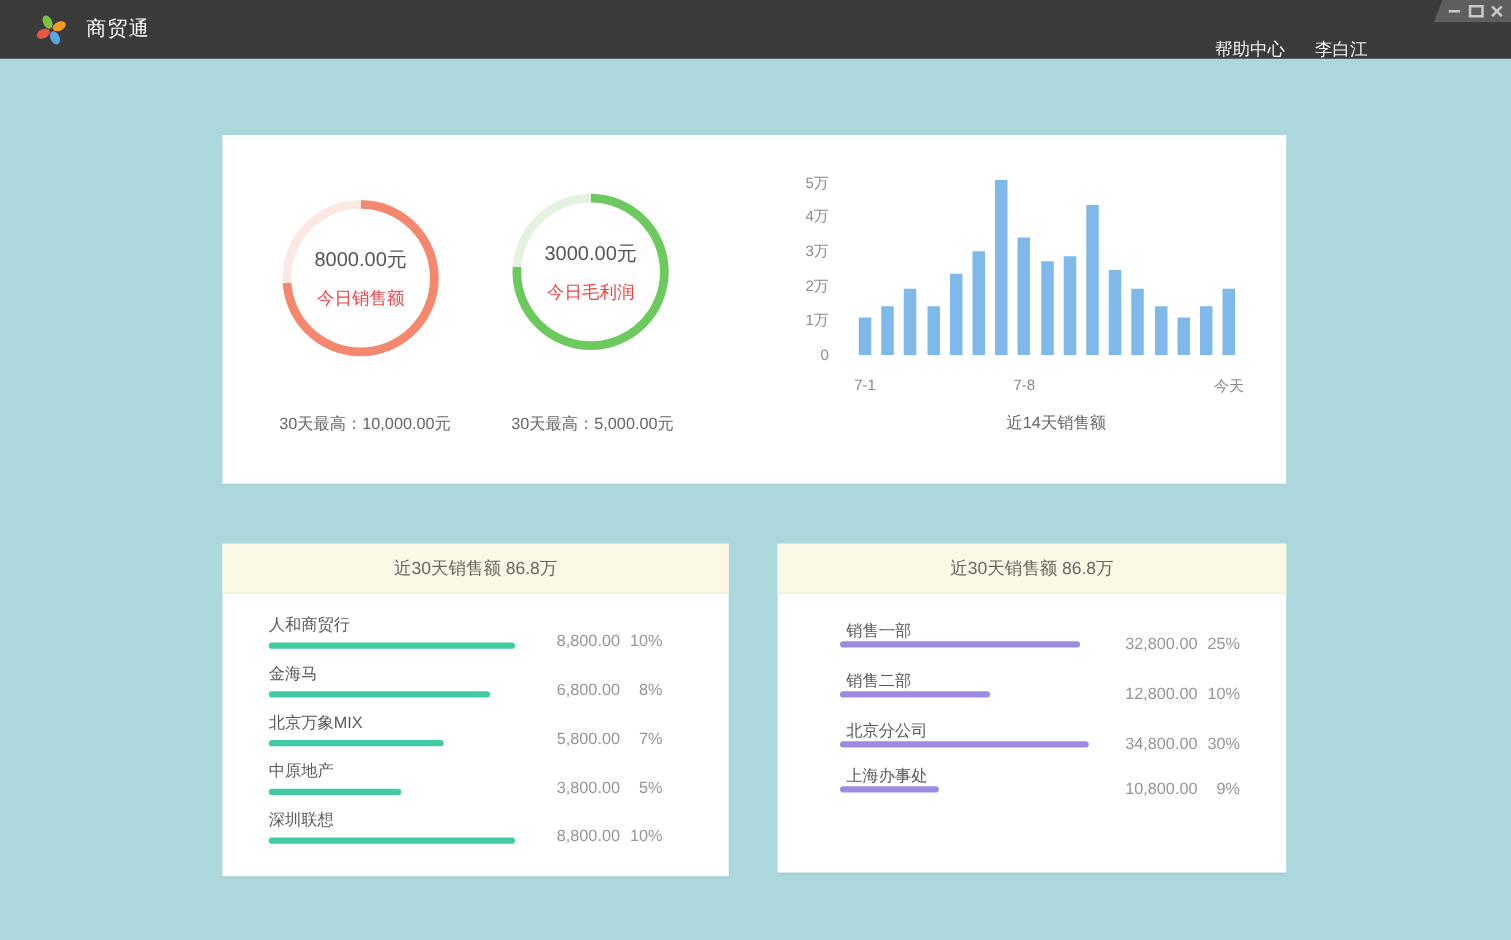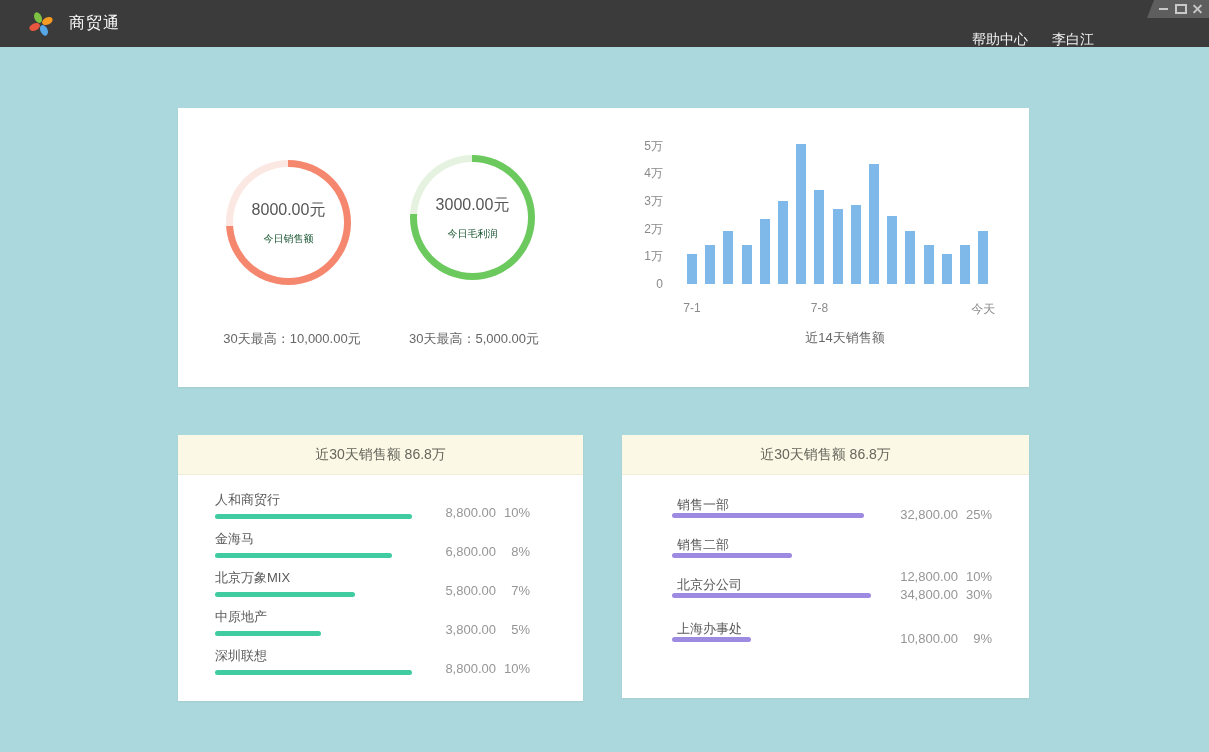--- a/index.html
+++ b/index.html
@@ -27,21 +27,21 @@
   .card{position:absolute;background:#FFFFFF;box-shadow:0 1px 2px rgba(0,0,0,0.05);}
   .card-top{left:178px;top:108px;width:851px;height:279px;}
   .card-left{left:178px;top:435px;width:405px;height:266px;}
   .card-right{left:622px;top:435px;width:407px;height:263px;}
 
   
   .donut{position:absolute;width:125px;height:125px;border-radius:50%;}
   .donut .hole{position:absolute;left:7px;top:7px;width:111px;height:111px;border-radius:50%;background:#FFF;
     display:flex;flex-direction:column;align-items:center;justify-content:center;gap:11px;}
   .donut-value{font-size:16px;color:#555;}
-  .donut-metric{font-size:10px;color:#14532d;}
+  .donut-metric{font-size:14px;color:#ef4444;}
   .donut0{left:48px;top:52px;}
   .donut1{left:232px;top:47px;}
   .donut-caption{position:absolute;top:222px;width:224px;text-align:center;font-size:13px;color:#666;}
   .cap0{left:2px;}
   .cap1{left:184px;}
 
   
   .barchart{position:absolute;left:0;top:0;width:100%;height:100%;}
   .vbar{position:absolute;}
   .ytick{position:absolute;left:445px;width:40px;text-align:right;font-size:12px;color:#8A8A8A;height:14px;line-height:14px;}
@@ -193,34 +193,34 @@
           <div class="rname" style="left: 55px; top: 0px;">销售一部</div>
           <div class="rbar" style="left: 50px; top: 17px; width: 192px; background: rgb(157, 139, 226);"></div>
           <div class="rval" style="right: 37px; top: 11px;">
             <span class="v">32,800.00</span>
             <span class="p">25%</span>
           </div>
         </div>
         <div class="rrow" style="top: 101px;">
           <div class="rname" style="left: 55px; top: 0px;">销售二部</div>
           <div class="rbar" style="left: 50px; top: 17px; width: 120px; background: rgb(157, 139, 226);"></div>
-          <div class="rval" style="right: 37px; top: 11px; margin-top: 22px;">
+          <div class="rval" style="right: 37px; top: 11px;">
             <span class="v">12,800.00</span>
             <span class="p">10%</span>
           </div>
         </div>
         <div class="rrow" style="top: 141px;">
           <div class="rname" style="left: 55px; top: 0px;">北京分公司</div>
           <div class="rbar" style="left: 50px; top: 17px; width: 199px; background: rgb(157, 139, 226);"></div>
           <div class="rval" style="right: 37px; top: 11px;">
             <span class="v">34,800.00</span>
             <span class="p">30%</span>
           </div>
         </div>
-        <div class="rrow" style="top: 185px;">
+        <div class="rrow" style="top: 177px;">
           <div class="rname" style="left: 55px; top: 0px;">上海办事处</div>
           <div class="rbar" style="left: 50px; top: 17px; width: 79px; background: rgb(157, 139, 226);"></div>
           <div class="rval" style="right: 37px; top: 11px;">
             <span class="v">10,800.00</span>
             <span class="p">9%</span>
           </div>
         </div>
       </div>
   </div>
 

